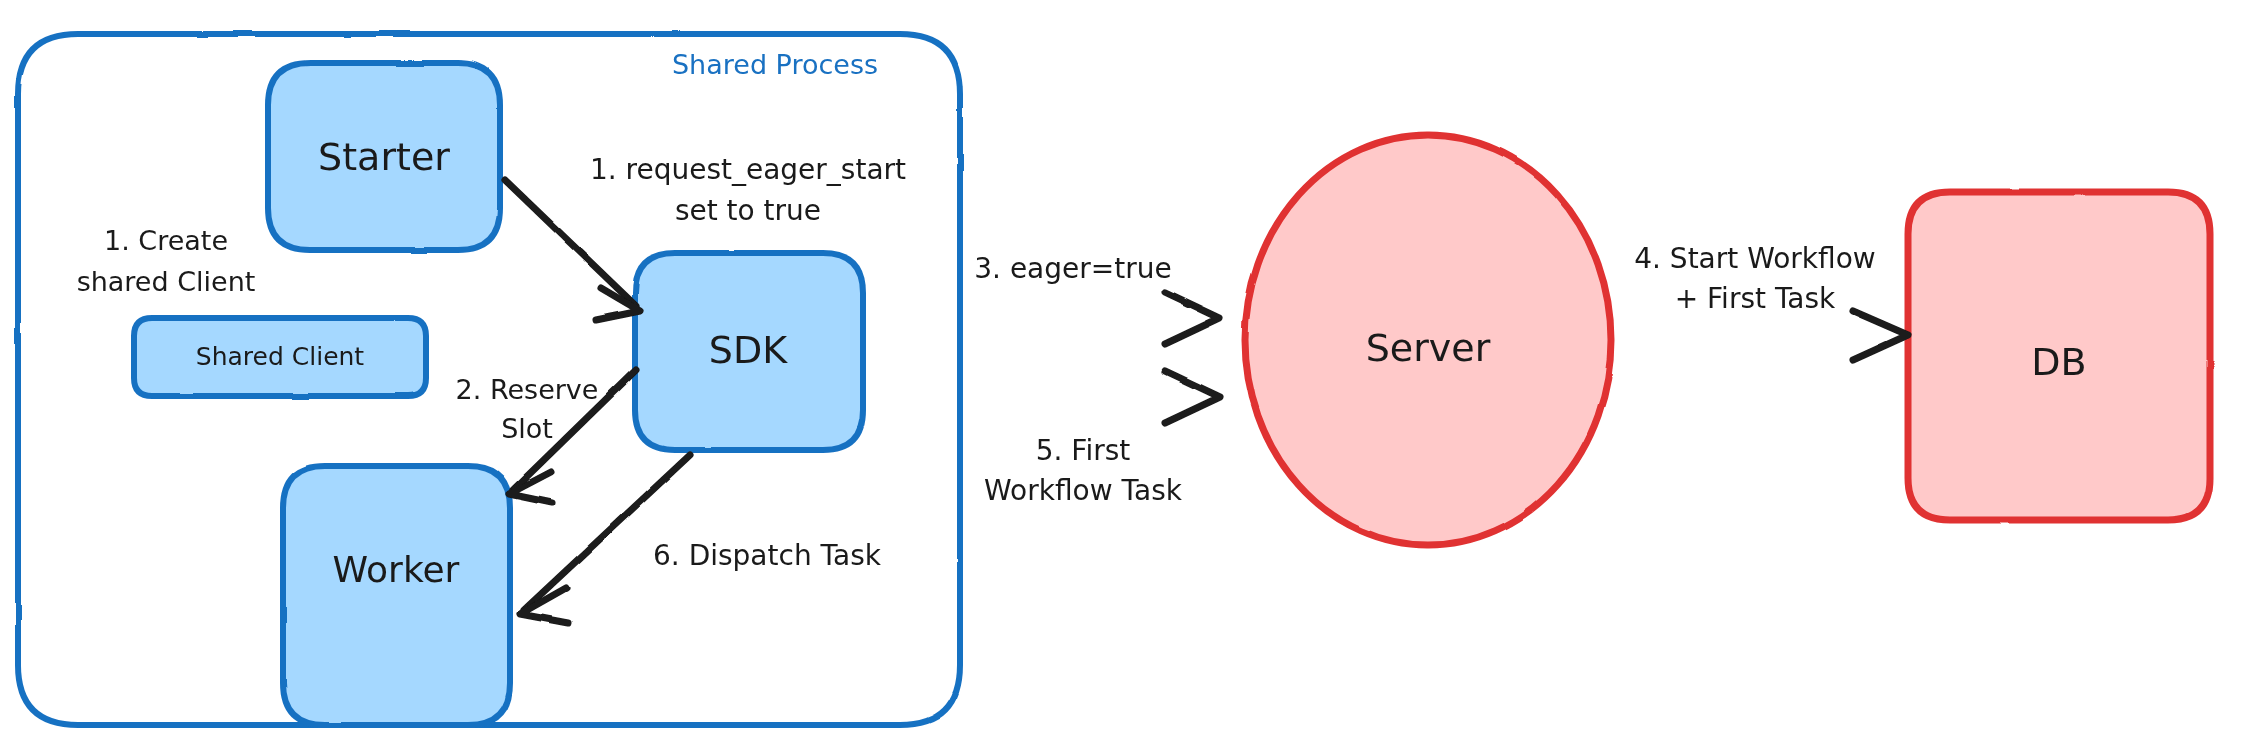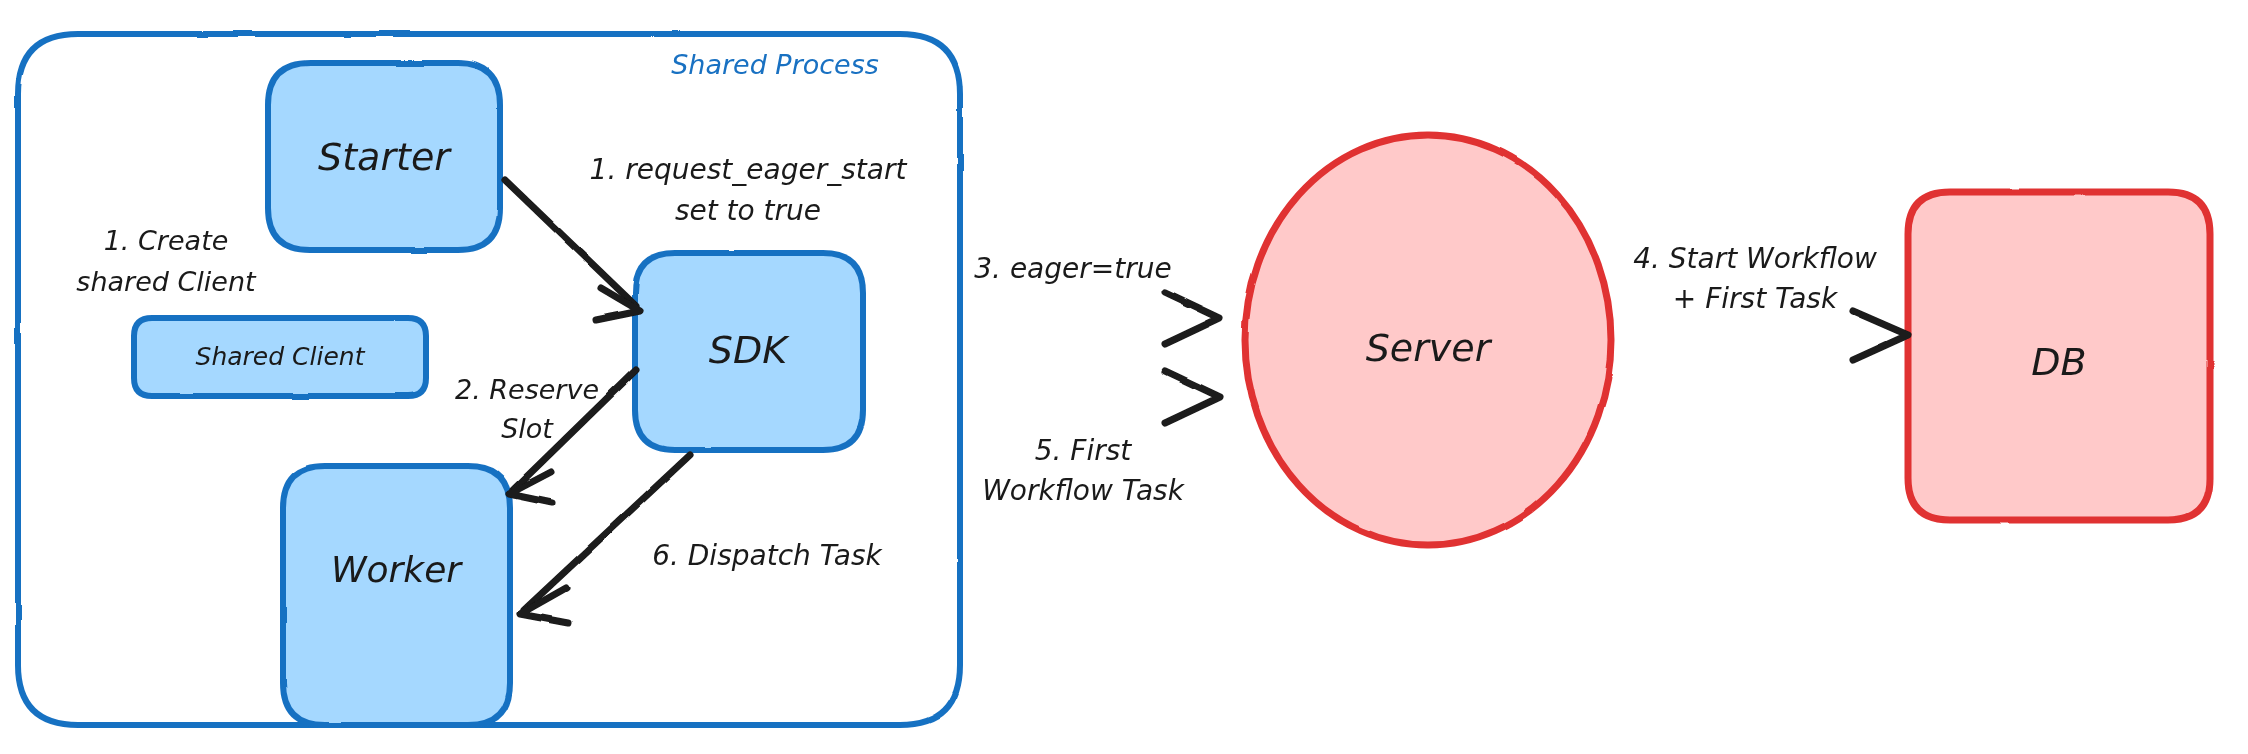--- a/index.html
+++ b/index.html
@@ -10,21 +10,20 @@
   body {
     width: 2248px;
     height: 754px;
     font-family: "DejaVu Sans", sans-serif;
     overflow: hidden;
   }
   #diagram-root {
     position: relative;
     width: 2248px;
     height: 752px;
-    font-style: italic;
   }
   svg.canvas {
     position: absolute;
     top: 0;
     left: 0;
     width: 2248px;
     height: 754px;
   }
   .node-label {
     font-family: "DejaVu Sans", sans-serif;

